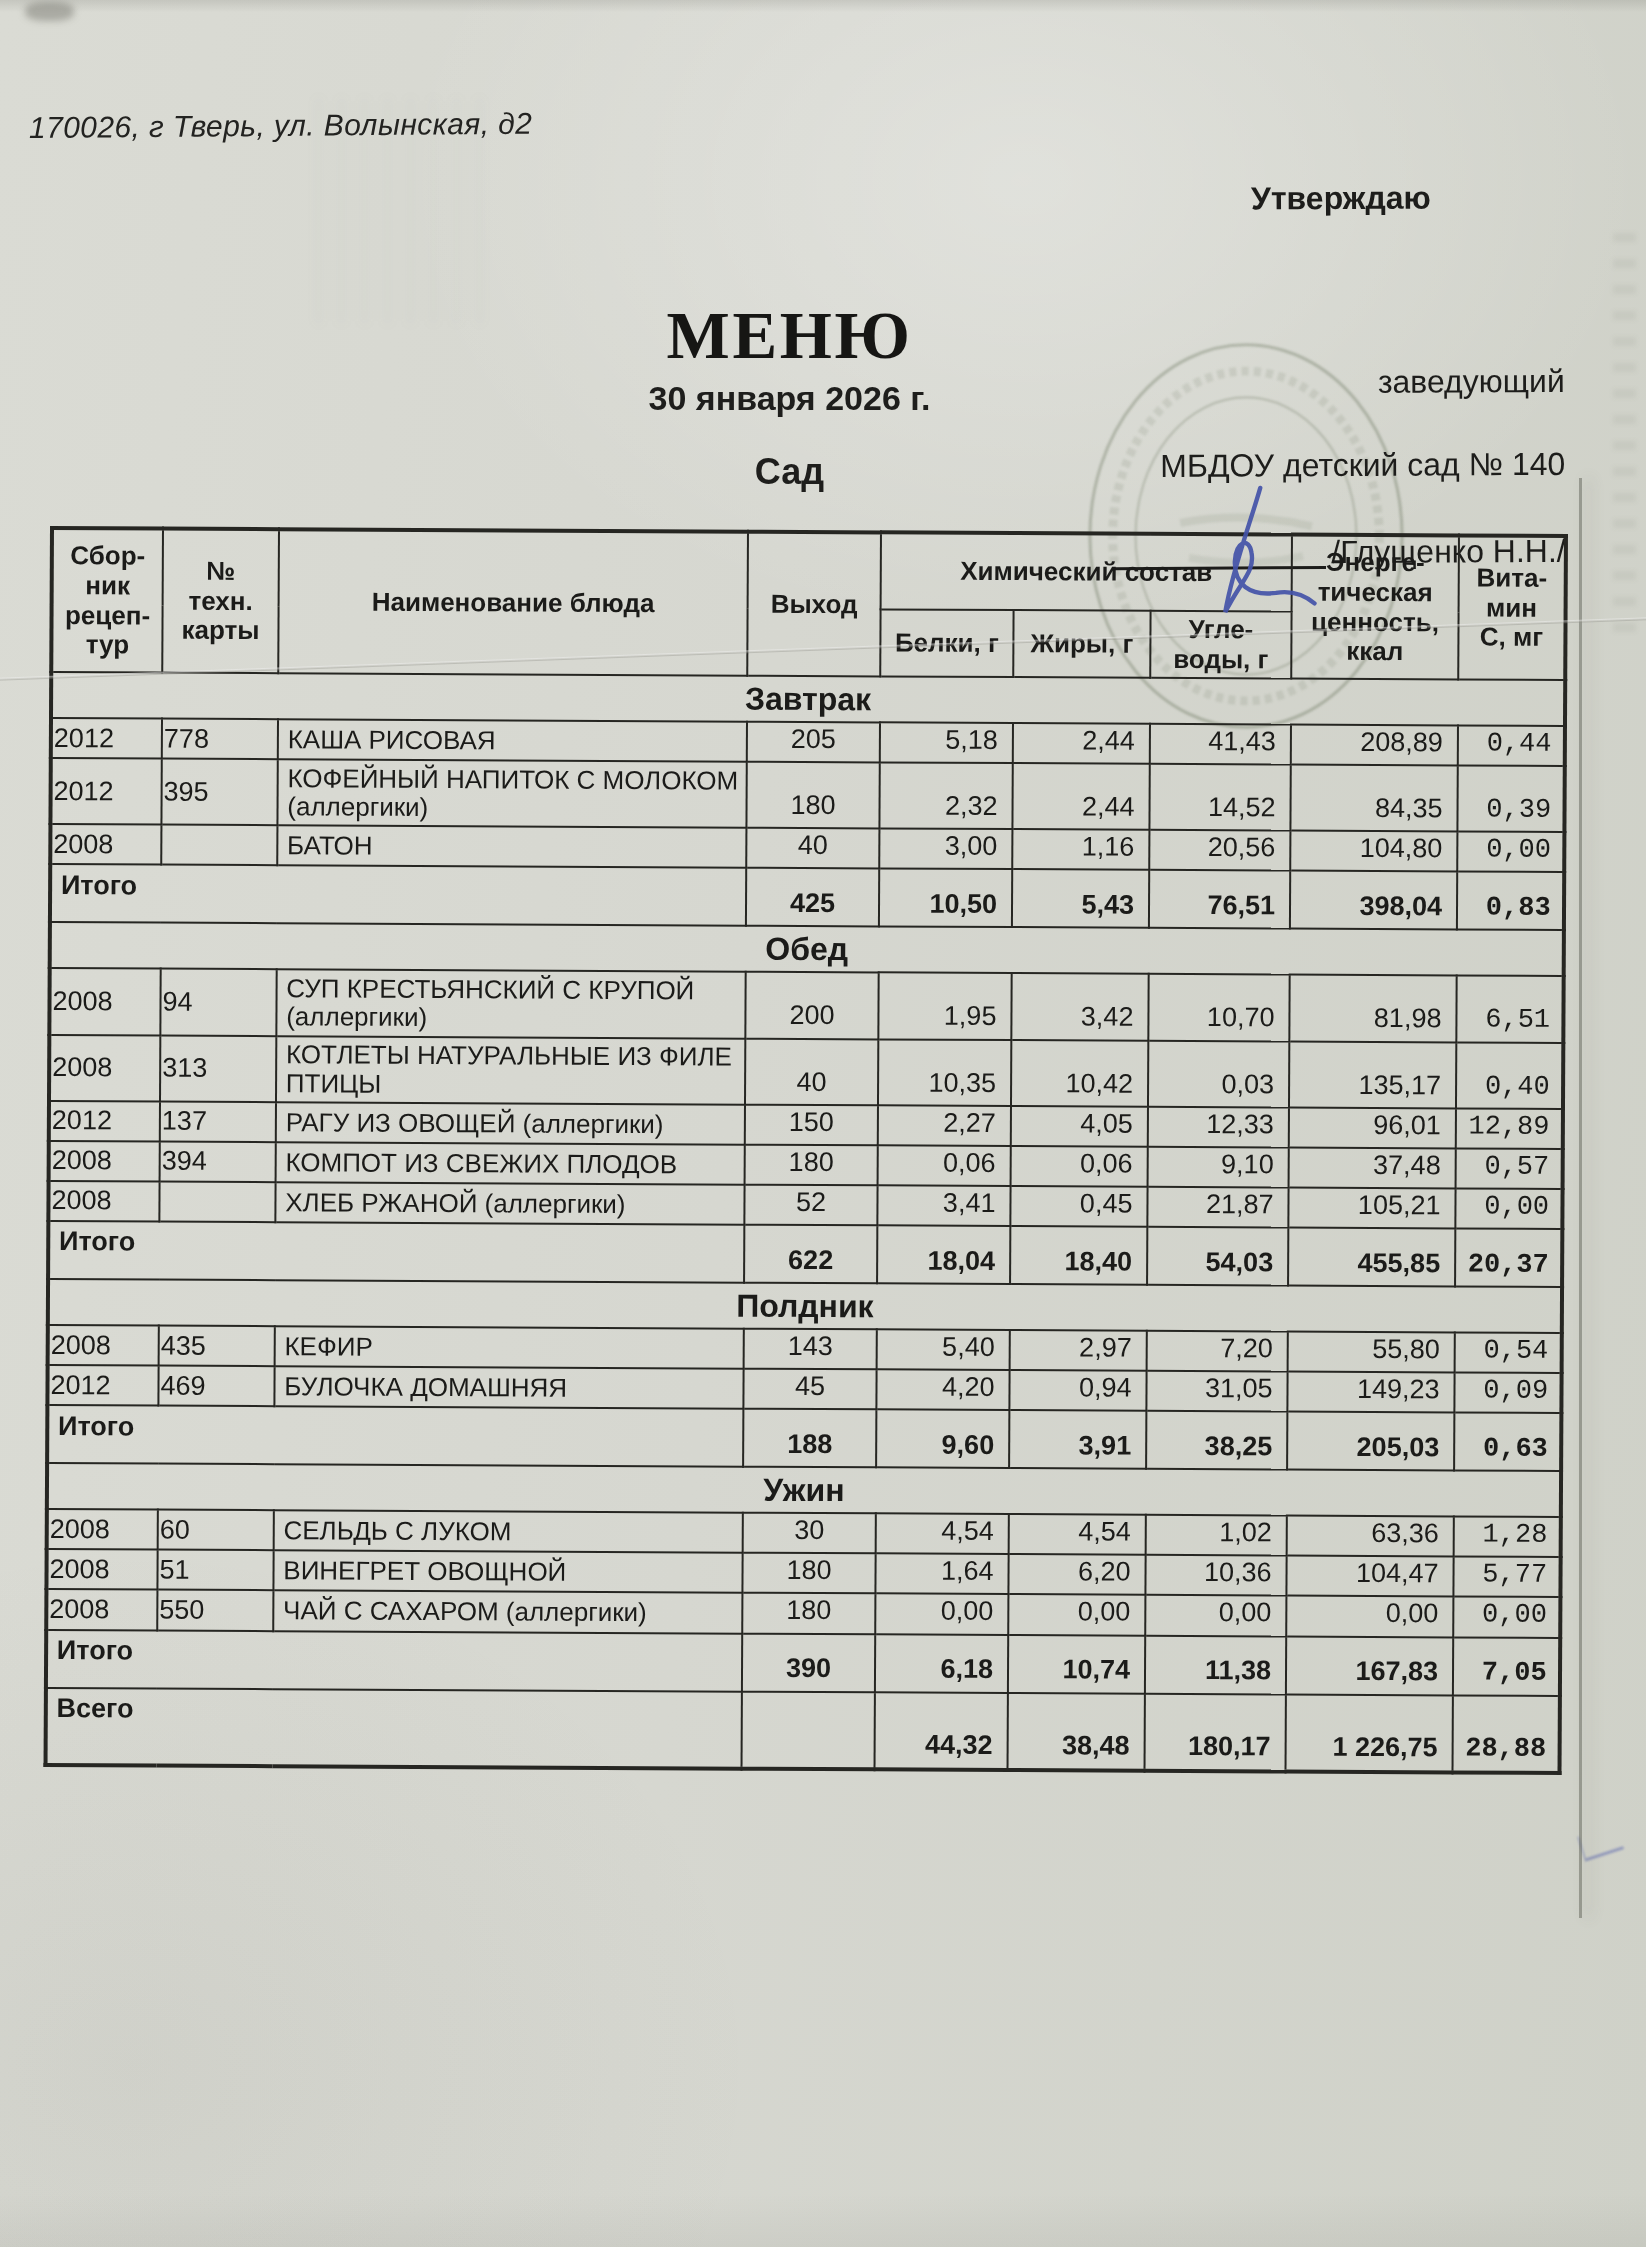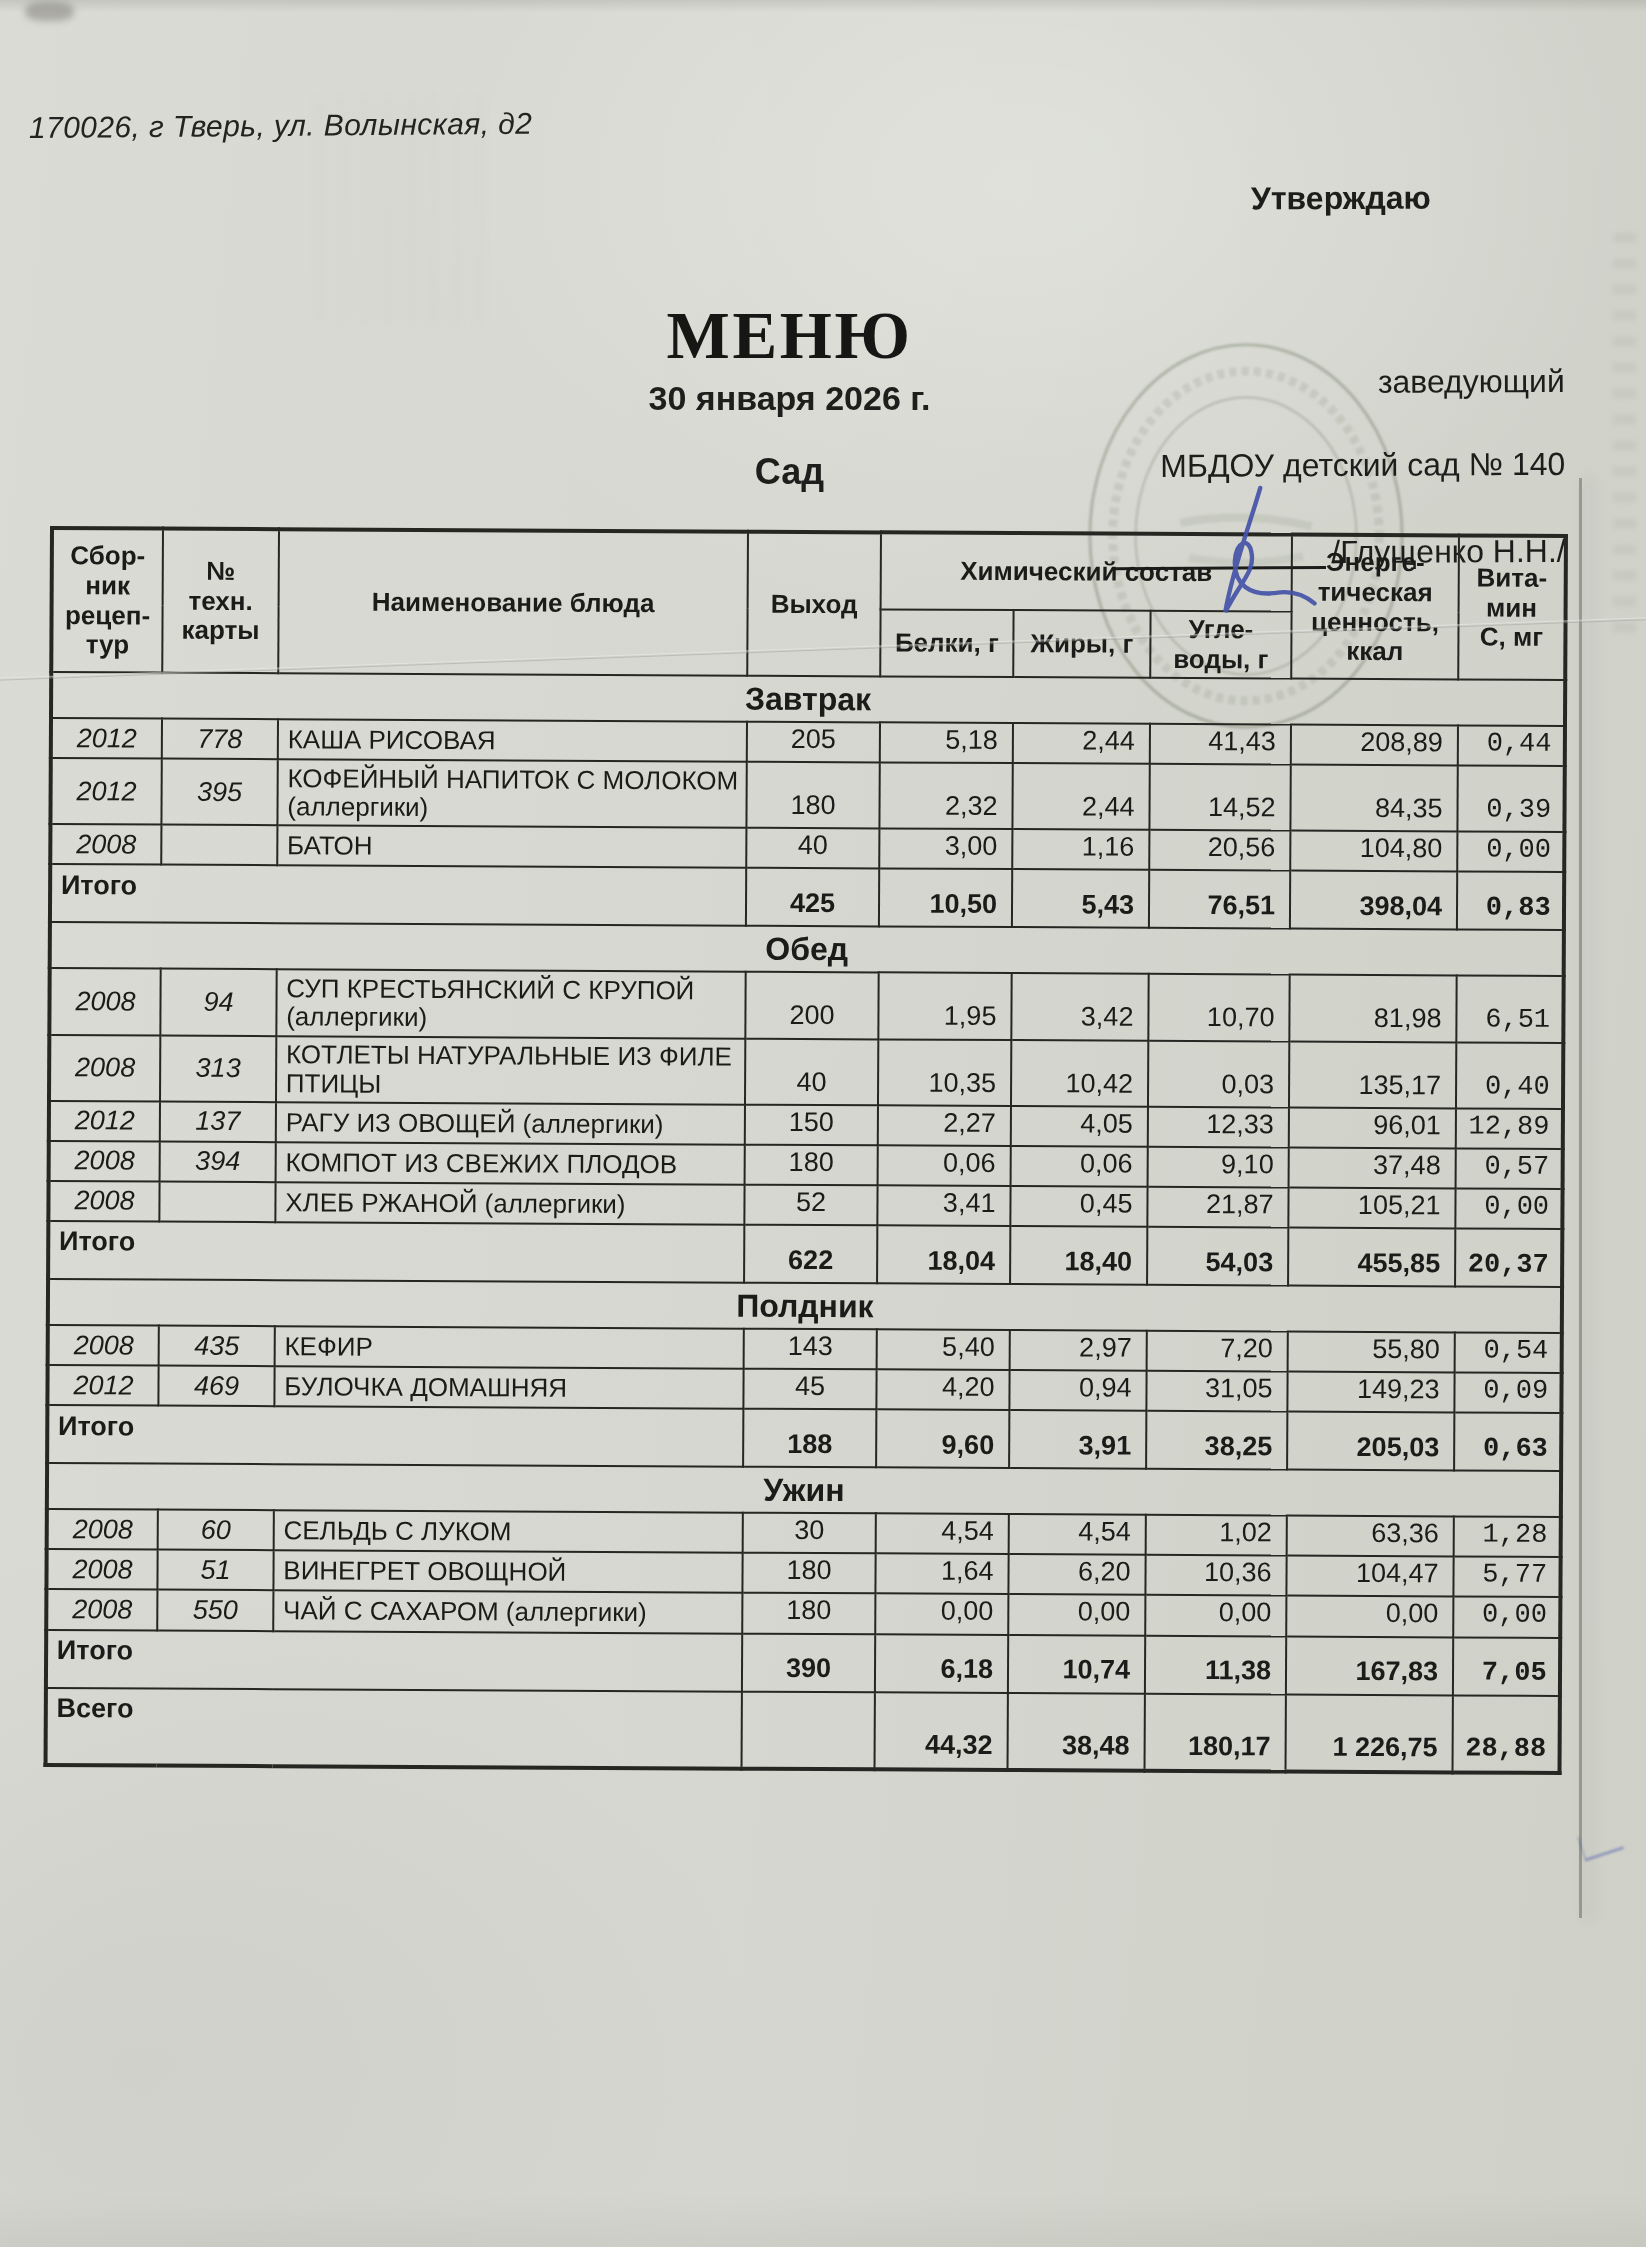--- a/index.html
+++ b/index.html
@@ -88,21 +88,21 @@
     font-weight:bold;font-size:26px;line-height:1.14;text-align:center;vertical-align:middle;
     white-space:pre-line;padding:1.8px 1.8px;
   }
   thead tr.h1{height:77px;}
   thead tr.h2{height:67px;}
   tr.band{height:46px;}
   td.band-label{text-align:center;font-weight:bold;font-size:32px;vertical-align:middle;border-left:4.4px solid #262622;border-right:4.4px solid #262622;}
   tr.item{height:40px;}
   tr.total{height:58px;}
   tr.vsego{height:77px;}
-  td.id{text-align:center;vertical-align:middle;font-style:italic;}
+  td.id{text-align:left;vertical-align:middle;}
   td.name{text-align:left;vertical-align:middle;line-height:1.1;font-size:26px;padding:3.5px 5.3px 3.5px 8.8px;}
   td.out{text-align:center;vertical-align:bottom;padding-bottom:6.1px;border-radius:18px;}
   td.num{text-align:right;vertical-align:bottom;padding:0 14px 6.1px 0;}
   td.vitc{padding-right:11.4px;font-family:Liberation Mono, monospace;}
   td.total-label{text-align:left;font-weight:bold;vertical-align:top;padding:4.4px 0 0 8.8px;font-size:27px;}
   .b{font-weight:bold;}
 </style>
 </head>
 <body>
 

